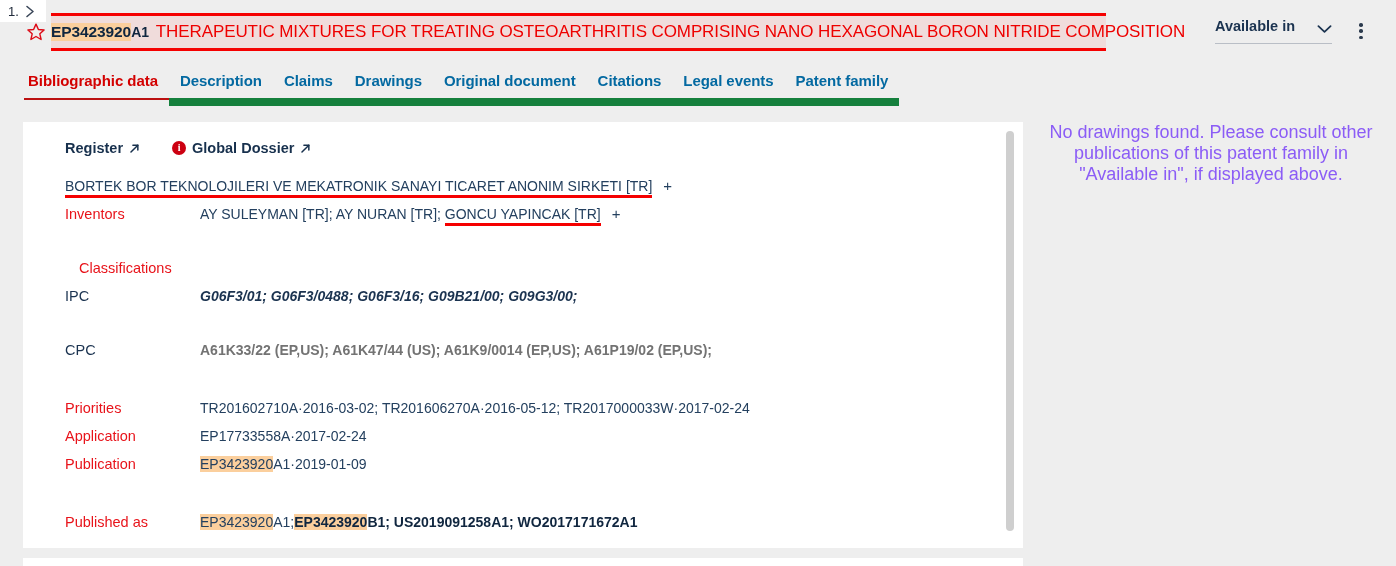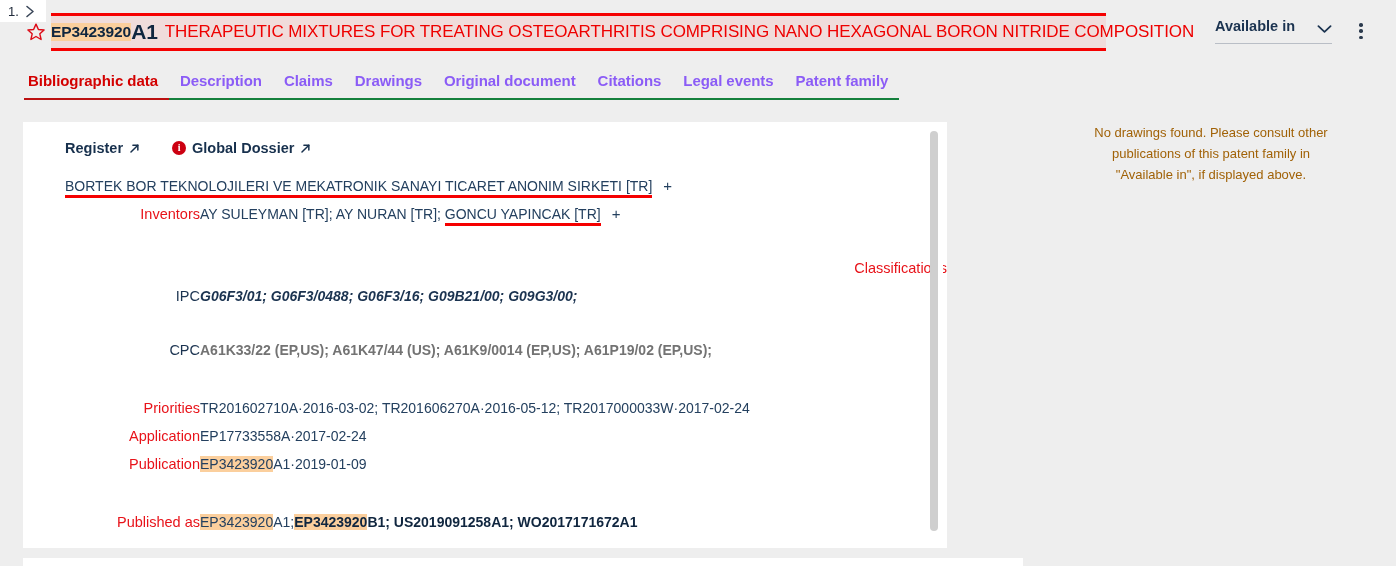--- a/index.html
+++ b/index.html
@@ -71,21 +71,21 @@
   .pub-hl {
     background: #fbcf9d;
     color: #10263f;
     font-weight: bold;
     font-size: 15.5px;
     letter-spacing: -0.1px;
   }
   .pub-kind {
     color: #10263f;
     font-weight: bold;
-    font-size: 21px;
+    font-size: 14px;
     letter-spacing: -0.1px;
   }
   .title-text {
     color: #ee0000;
     font-size: 17px;
     margin-left: 7px;
     white-space: nowrap;
     letter-spacing: -0.1px;
   }
 
@@ -135,42 +135,41 @@
   .tabs {
     position: absolute;
     left: 24px;
     top: 72px;
     display: flex;
     align-items: flex-start;
   }
   .tab {
     font-size: 15px;
     font-weight: bold;
-    color: #8b5cf6;
+    color: #0369a1;
     padding: 0 11px 9px 11px;
-    border-bottom: 2px solid #15803d;
+    border-bottom: 8px solid #15803d;
     white-space: nowrap;
     letter-spacing: -0.05px;
   }
   .tab:first-child { padding-left: 4px; }
   .tab.active {
     color: #d30000;
     border-bottom: 2px solid #bb1111;
   }
 
   
   .card {
     position: absolute;
     left: 23px;
     top: 122px;
-    width: 924px;
+    width: 1000px;
     height: 426px;
     background: #ffffff;
     overflow: hidden;
-    text-align: right;
   }
   .card-inner {
     position: relative;
     padding: 14px 0 0 0;
     height: 100%;
     box-sizing: border-box;
   }
 
   
   .card-scroll-track {
@@ -297,23 +296,23 @@
 
   
   .right-panel {
     position: absolute;
     left: 1040px;
     top: 122px;
     width: 342px;
     text-align: center;
   }
   .nodraw {
-    font-size: 13px;
+    font-size: 18px;
     line-height: 21px;
-    color: #a16207;
+    color: #8b5cf6;
   }
 </style>
 </head>
 <body>
 
 <div id="root">
 
   <div class="crumb-chip">
     <span class="crumb-num">1.</span>
     <span class="crumb-chev">

